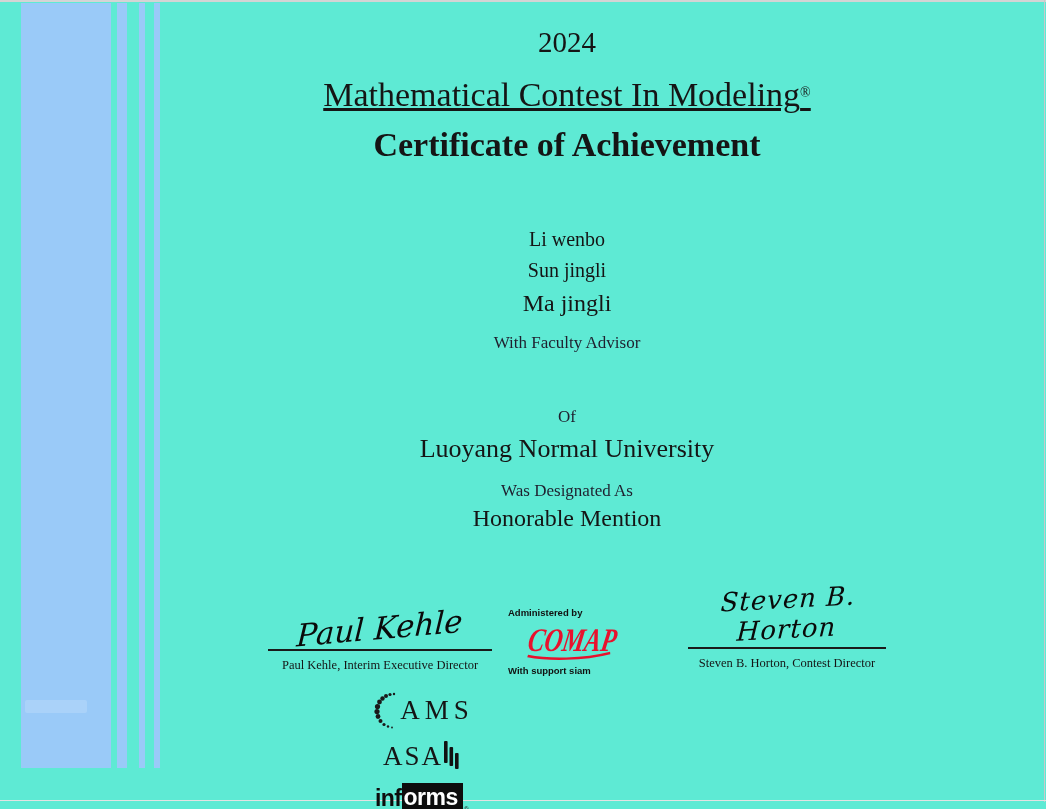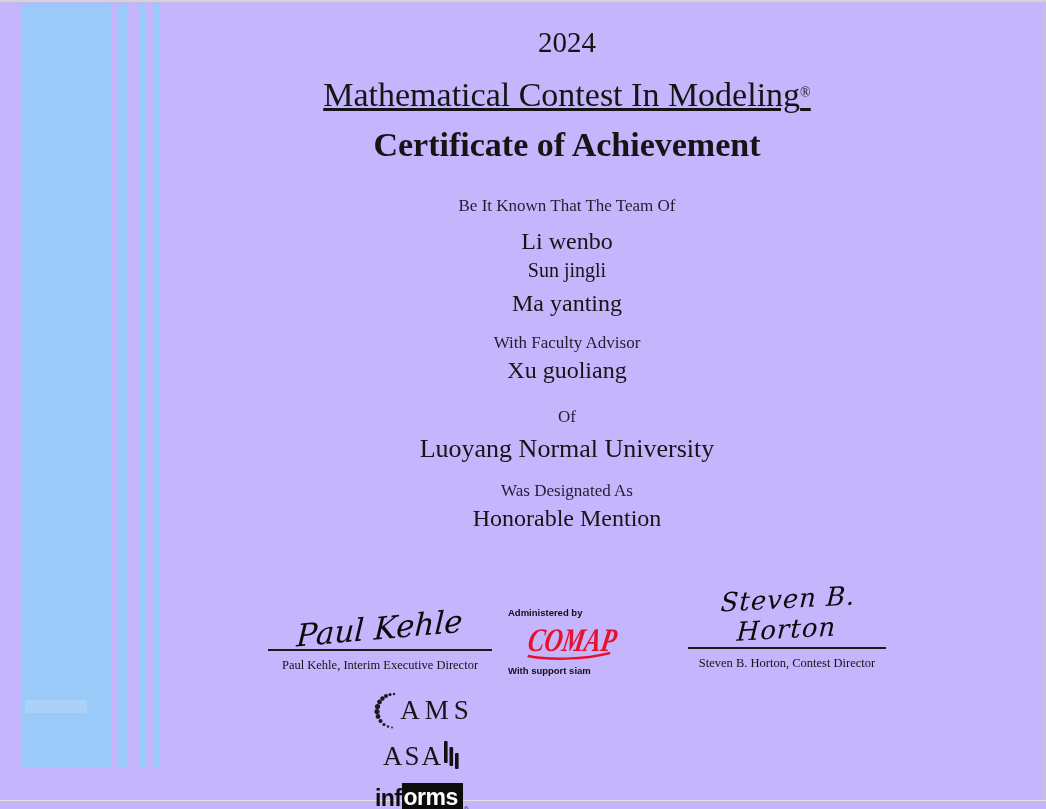--- a/index.html
+++ b/index.html
@@ -1,39 +1,39 @@
 <!DOCTYPE html>
 <html><head>
 <meta charset="utf-8">
 <style>
   html,body{margin:0;padding:0;background:#ffffff;}
   body{width:1046px;height:809px;position:relative;overflow:hidden;
        font-family:"Liberation Serif", serif;color:#151515;}
-  .page{position:absolute;inset:0;background:#c4b5fd;}
+  .page{position:absolute;inset:0;background:#5eead4;}
   
   .edge-top{position:absolute;left:0;top:0;width:1046px;height:2px;background:#d4d4d4;}
   .edge-right{position:absolute;right:1px;top:0;width:1px;height:802px;background:#c9c9c9;}
   .edge-bottom{position:absolute;left:0;top:800px;width:1046px;height:1px;background:#e2e2e2;}
   
   .band{position:absolute;top:3px;height:765px;background:#9ACAF8;}
   .band-main{left:21px;width:90px;}
   .stripe-1{left:117px;width:10px;}
   .stripe-2{left:139px;width:6px;}
   .stripe-3{left:154px;width:6px;}
   .watermark{position:absolute;left:25px;top:700px;width:62px;height:13px;
              background:rgba(255,255,255,0.16);border-radius:2px;}
   
   .textline{position:absolute;left:88px;width:958px;text-align:center;white-space:nowrap;}
   .year{top:26px;font-size:29px;}
   .title{top:76px;font-size:34px;text-decoration:underline;}
   .title sup{font-size:14px;vertical-align:9px;}
   .subtitle{top:126px;font-size:34px;font-weight:bold;}
   .small-label{font-size:17px;color:#1f1f2e;}
   .intro{top:196px;}
-  .member-0{top:228px;font-size:24px;}
+  .member-0{top:228px;font-size:20px;}
   .member-1{top:259px;font-size:20px;}
   .member-2{top:290px;font-size:24px;}
   .advisor-label{top:333px;}
   .advisor-name{top:357px;font-size:24px;}
   .of-label{top:407px;}
   .institution{top:434px;font-size:26px;}
   .designation-label{top:481px;}
   .designation{top:505px;font-size:24px;}
   
   .sig{position:absolute;text-align:center;}
@@ -80,26 +80,24 @@
   <div class="band band-main"></div>
   <div class="band stripe-1"></div>
   <div class="band stripe-2"></div>
   <div class="band stripe-3"></div>
   <div class="watermark"></div>
 
   <div class="textline year">2024</div>
   <div class="textline title"><span>Mathematical Contest In Modeling</span><sup>®</sup></div>
   <div class="textline subtitle">Certificate of Achievement</div>
 
-  <div class="textline small-label intro">Be It Known That The Team Of</div>
   <div class="textline member-0">Li wenbo</div>
   <div class="textline member-1">Sun jingli</div>
-  <div class="textline member-2">Ma yanting</div>
+  <div class="textline member-2">Ma jingli</div>
   <div class="textline small-label advisor-label">With Faculty Advisor</div>
-  <div class="textline advisor-name">Xu guoliang</div>
   <div class="textline small-label of-label">Of</div>
   <div class="textline institution">Luoyang Normal University</div>
   <div class="textline small-label designation-label">Was Designated As</div>
   <div class="textline designation">Honorable Mention</div>
 
   <div class="sig sig-left">
     <div class="script script-left">Paul Kehle</div>
     <div class="sig-line"></div>
     <div class="sig-caption">Paul Kehle, Interim Executive Director</div>
   </div>

